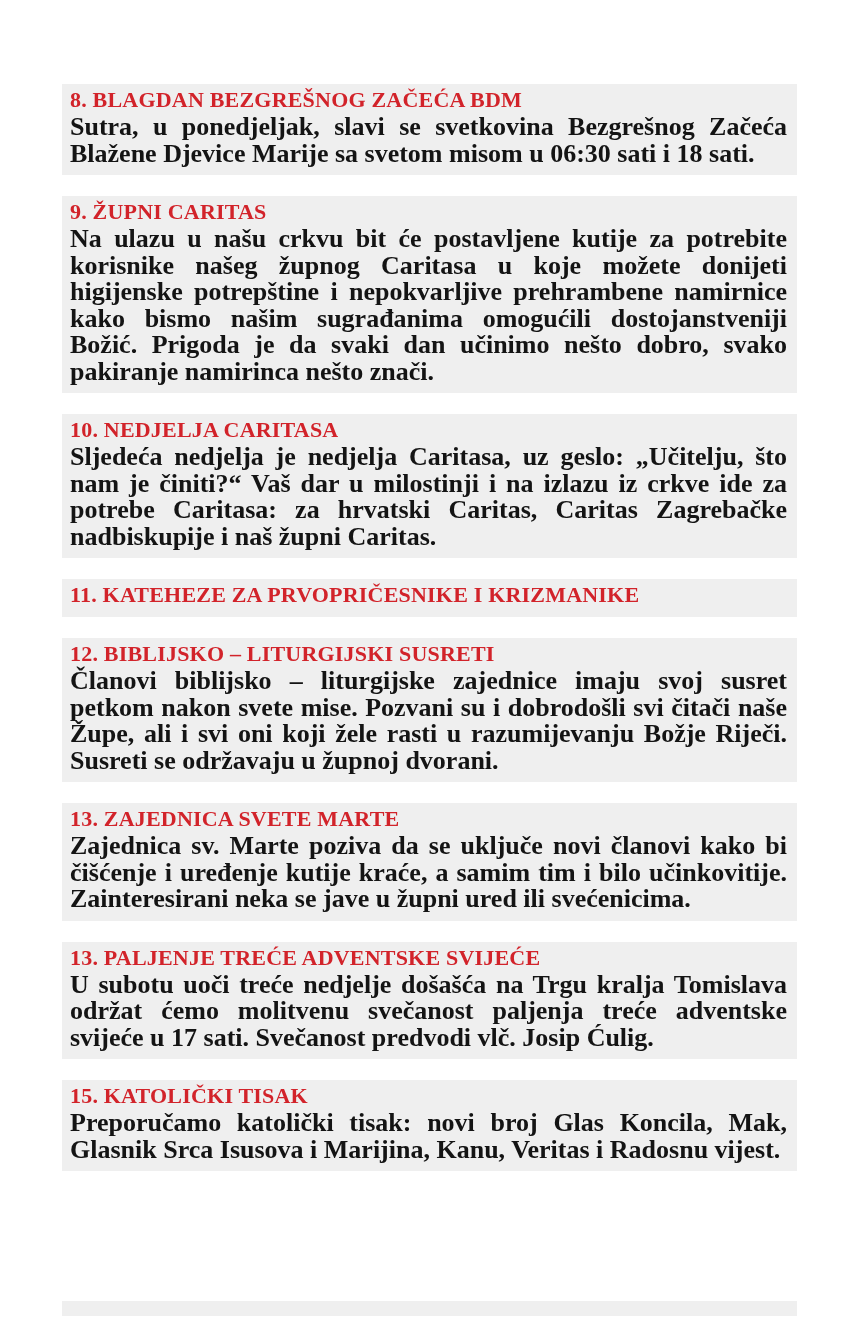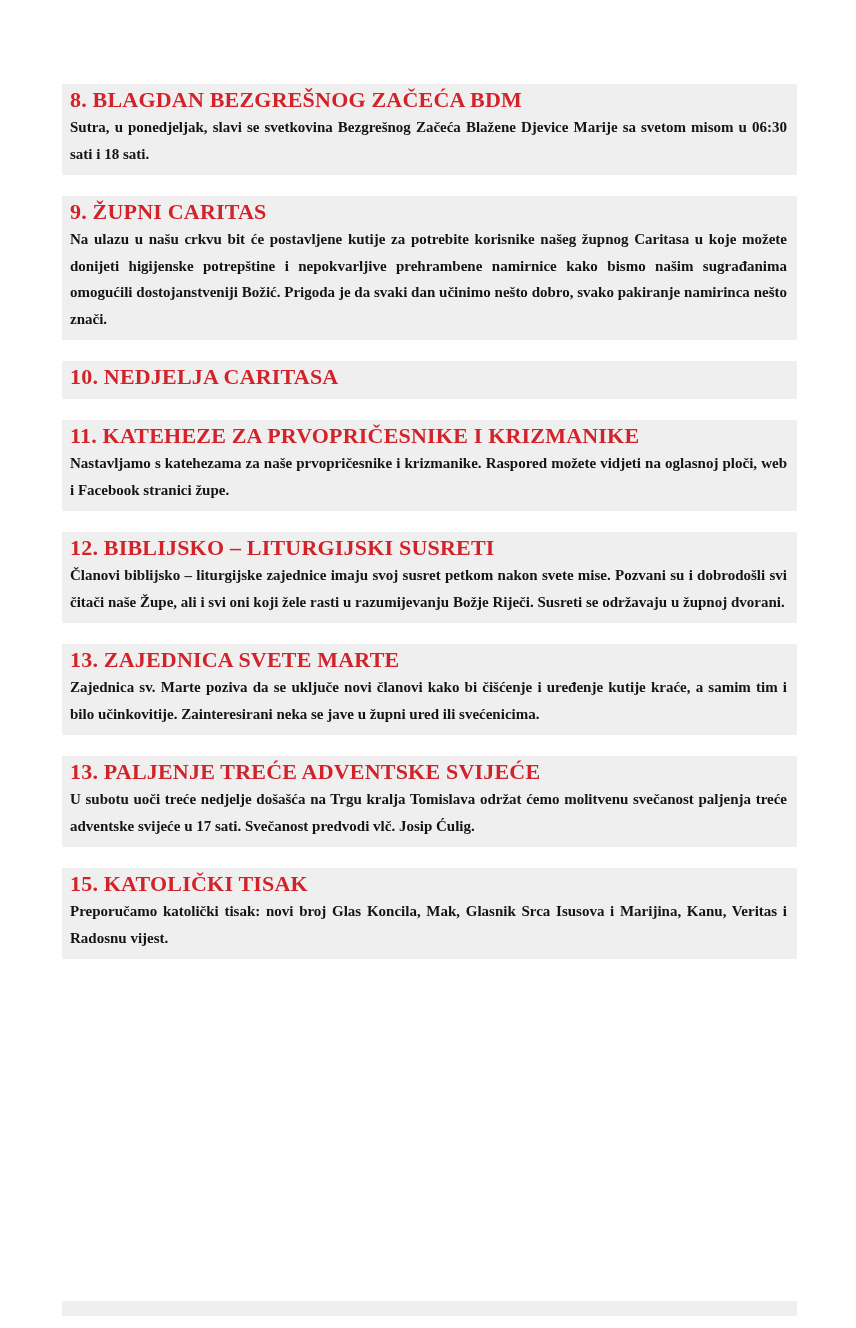--- a/index.html
+++ b/index.html
@@ -28,21 +28,21 @@
   .panel h2 {
     margin: 0;
     font-size: 22px;
     line-height: 28px;
     letter-spacing: 0.2px;
     color: var(--heading-color, #d2232a);
     font-weight: bold;
   }
   .panel p {
     margin: 0;
-    font-size: 15px;
+    font-size: 26px;
     line-height: 26.5px;
     color: var(--body-color, #141414);
     text-align: justify;
     font-weight: bold;
   }
   .panel-clipped {
     position: absolute;
     left: 62px;
     right: 59px;
     top: 1301px;
@@ -61,25 +61,25 @@
     <p>Sutra, u ponedjeljak, slavi se svetkovina Bezgrešnog Začeća Blažene Djevice Marije sa svetom misom u 06:30 sati i 18 sati.</p>
   </section>
 
   <section class="panel">
     <h2>9. ŽUPNI CARITAS</h2>
     <p>Na ulazu u našu crkvu bit će postavljene kutije za potrebite korisnike našeg župnog Caritasa u koje možete donijeti higijenske potrepštine i nepokvarljive prehrambene namirnice kako bismo našim sugrađanima omogućili dostojanstveniji Božić. Prigoda je da svaki dan učinimo nešto dobro, svako pakiranje namirinca nešto znači.</p>
   </section>
 
   <section class="panel">
     <h2>10. NEDJELJA CARITASA</h2>
+    <p>Sljedeća nedjelja je nedjelja Caritasa, uz geslo: „Učitelju, što nam je činiti?“ Vaš dar u milostinji i na izlazu iz crkve ide za potrebe Caritasa: za hrvatski Caritas, Caritas Zagrebačke nadbiskupije i naš župni Caritas.</p>
   </section>
 
   <section class="panel">
     <h2>11. KATEHEZE ZA PRVOPRIČESNIKE I KRIZMANIKE</h2>
-    <p>Nastavljamo s katehezama za naše prvopričesnike i krizmanike. Raspored možete vidjeti na oglasnoj ploči, web i Facebook stranici župe.</p>
   </section>
 
   <section class="panel">
     <h2>12. BIBLIJSKO – LITURGIJSKI SUSRETI</h2>
     <p>Članovi biblijsko – liturgijske zajednice imaju svoj susret petkom nakon svete mise. Pozvani su i dobrodošli svi čitači naše Župe, ali i svi oni koji žele rasti u razumijevanju Božje Riječi. Susreti se održavaju u župnoj dvorani.</p>
   </section>
 
   <section class="panel">
     <h2>13. ZAJEDNICA SVETE MARTE</h2>
     <p>Zajednica sv. Marte poziva da se uključe novi članovi kako bi čišćenje i uređenje kutije kraće, a samim tim i bilo učinkovitije. Zainteresirani neka se jave u župni ured ili svećenicima.</p>

